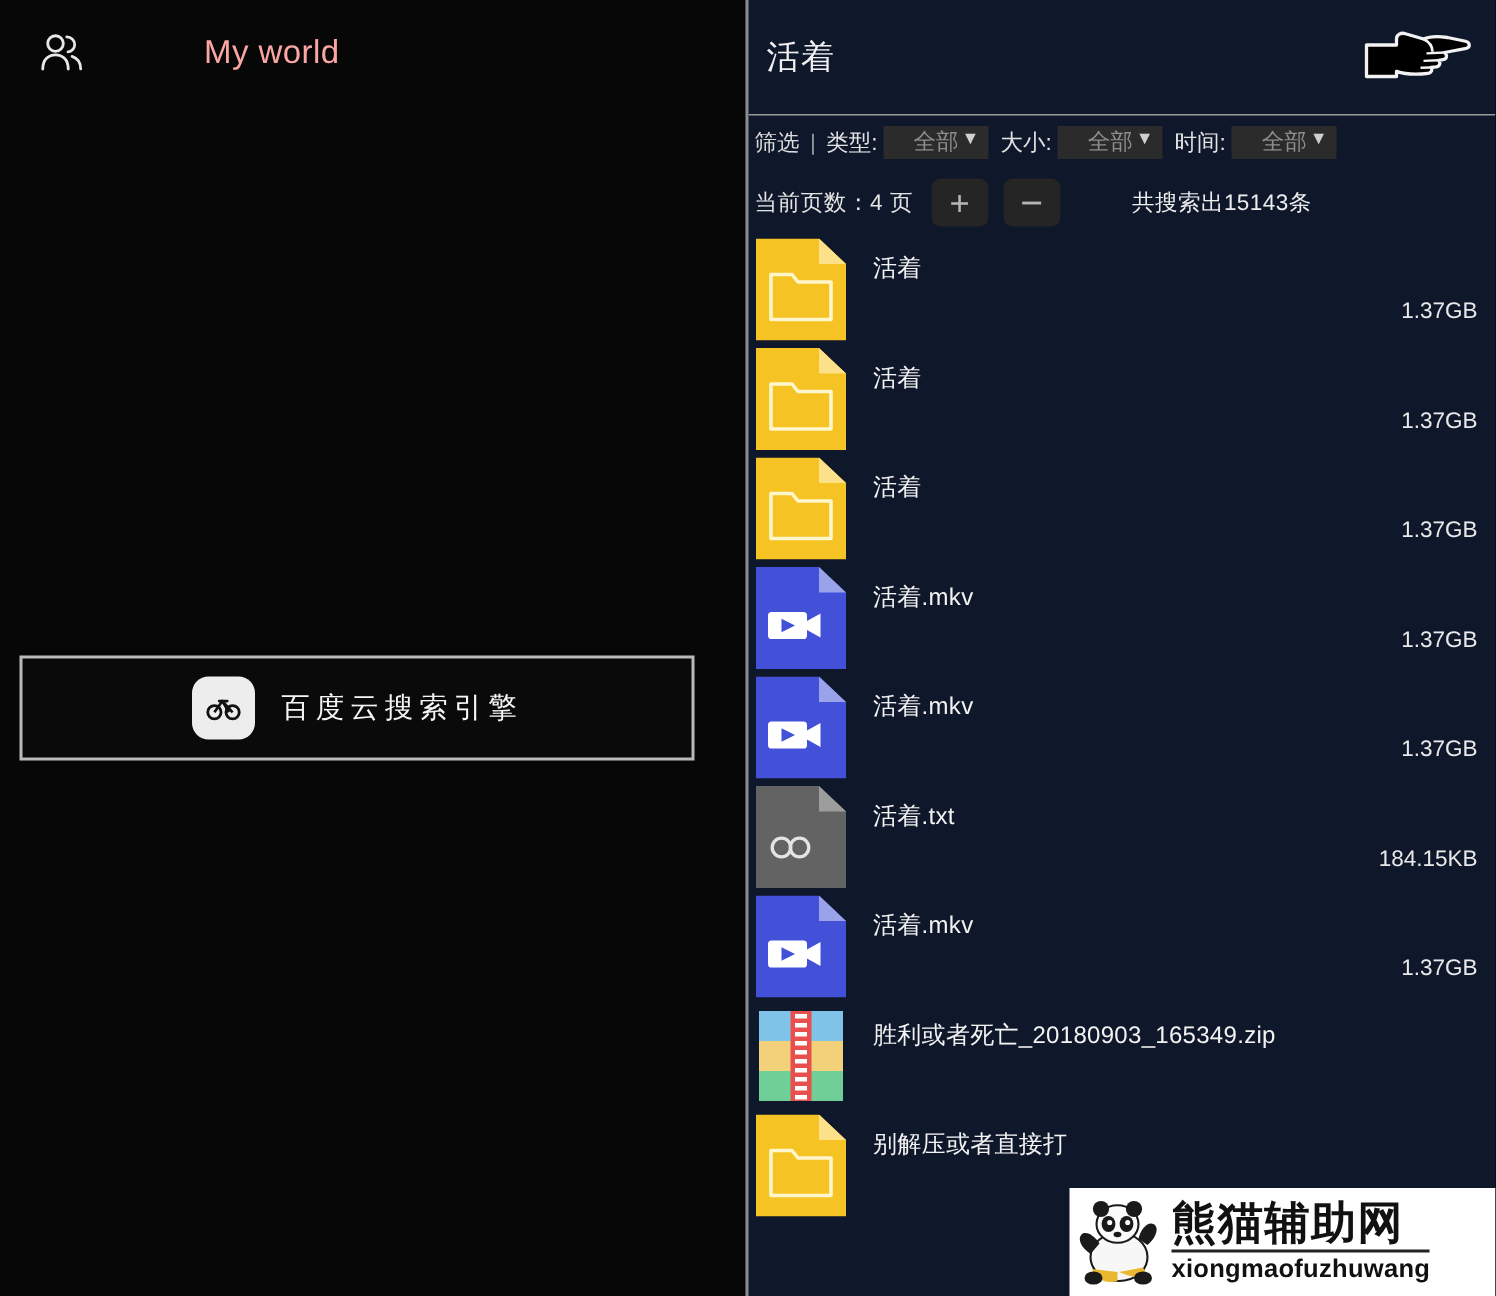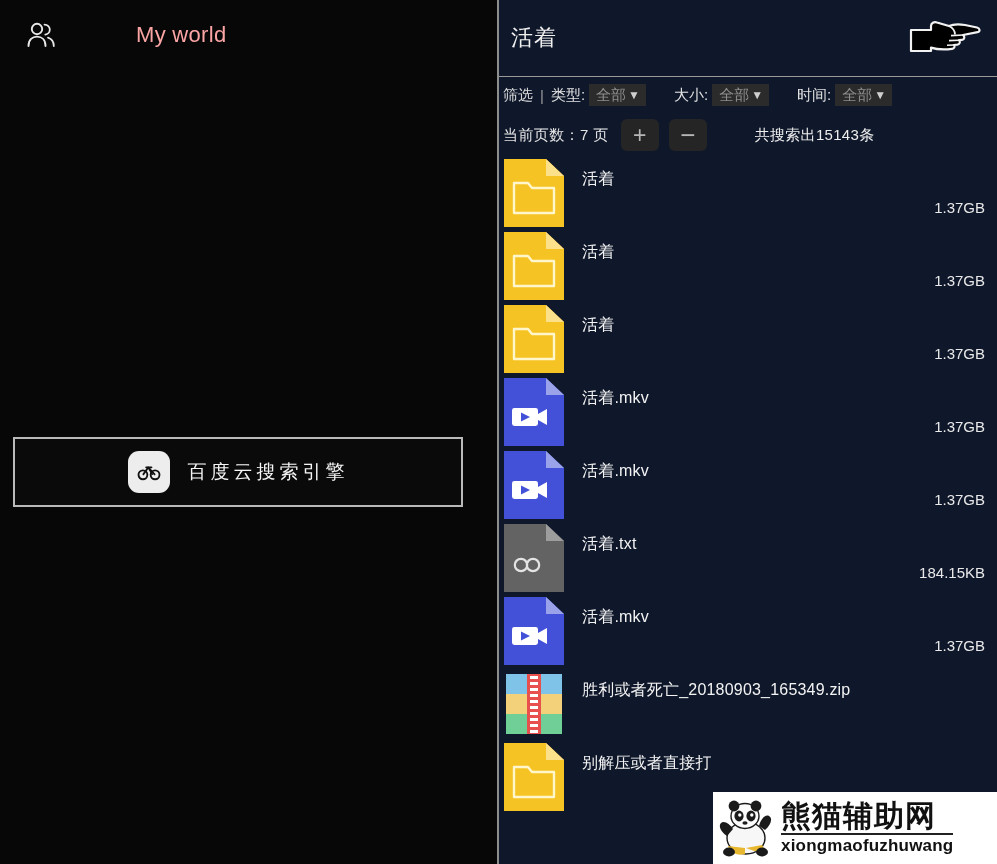--- a/index.html
+++ b/index.html
@@ -117,29 +117,29 @@
     height: 36px;
     display: flex;
     align-items: center;
     padding-left: 4px;
     font-size: 15px;
     color: #d8d8d8;
     white-space: nowrap;
   }
   .filter-label { color: #dcdcdc; }
   .filter-sep { margin: 0 7px; color: #9a9a9a; }
-  .filter-group { display: flex; align-items: center; margin-right: 28px; }
+  .filter-group { display: flex; align-items: center; margin-right: 8px; }
   .filter-key { margin-right: 4px; color: #e2e2e2; }
   .dropdown {
     background: #2b2b2b;
     color: #8e8e8e;
     font-size: 15px;
-    padding: 2px 6px 3px 7px;
+    padding: 2px 6px 3px 20px;
     display: inline-flex;
-    align-items: flex-end;
+    align-items: flex-start;
     line-height: 1.15;
   }
   .dropdown .caret {
     margin-left: 2px;
     font-size: 12px;
     color: #cfcfcf;
   }
 
   .page-bar {
     height: 44px;
@@ -322,21 +322,21 @@
       <span class="filter-group">
         <span class="filter-key">时间:</span>
         <span class="dropdown">
           <span>全部</span>
           <span class="caret">▼</span>
         </span>
       </span>
     </div>
 
     <div class="page-bar">
-      <span class="page-text">当前页数：7 页</span>
+      <span class="page-text">当前页数：4 页</span>
       <span class="step-btn plus">+</span>
       <span class="step-btn minus">−</span>
       <span class="result-count">共搜索出15143条</span>
     </div>
 
     <div class="file-list">
 
       <div class="file-row">
         <span class="file-icon-wrap">
           <svg class="file-icon" viewBox="0 0 60 68">

